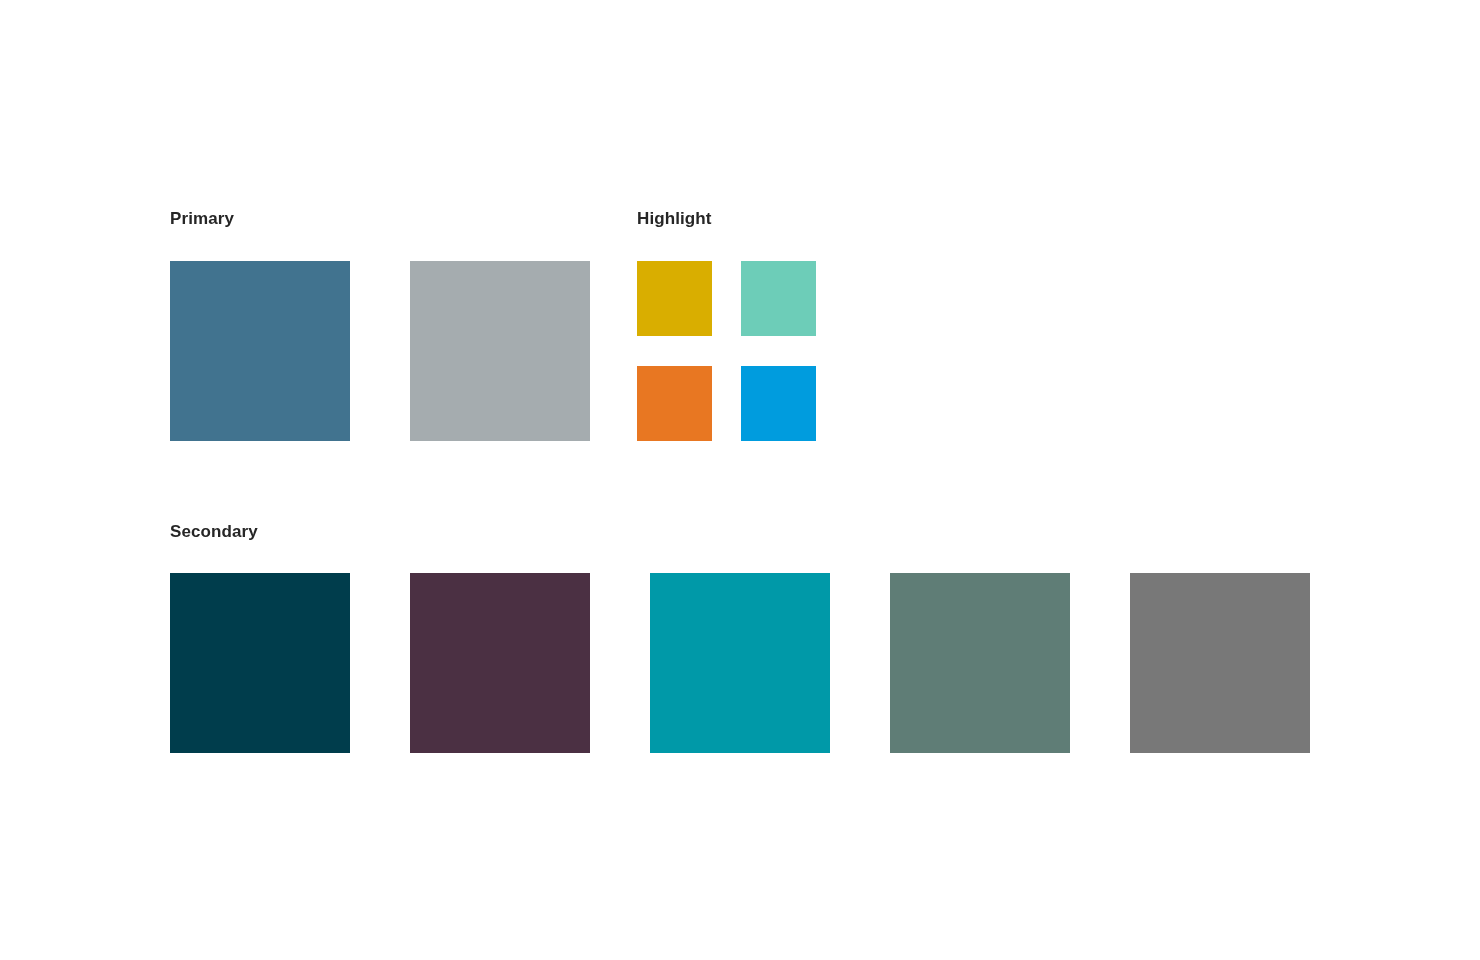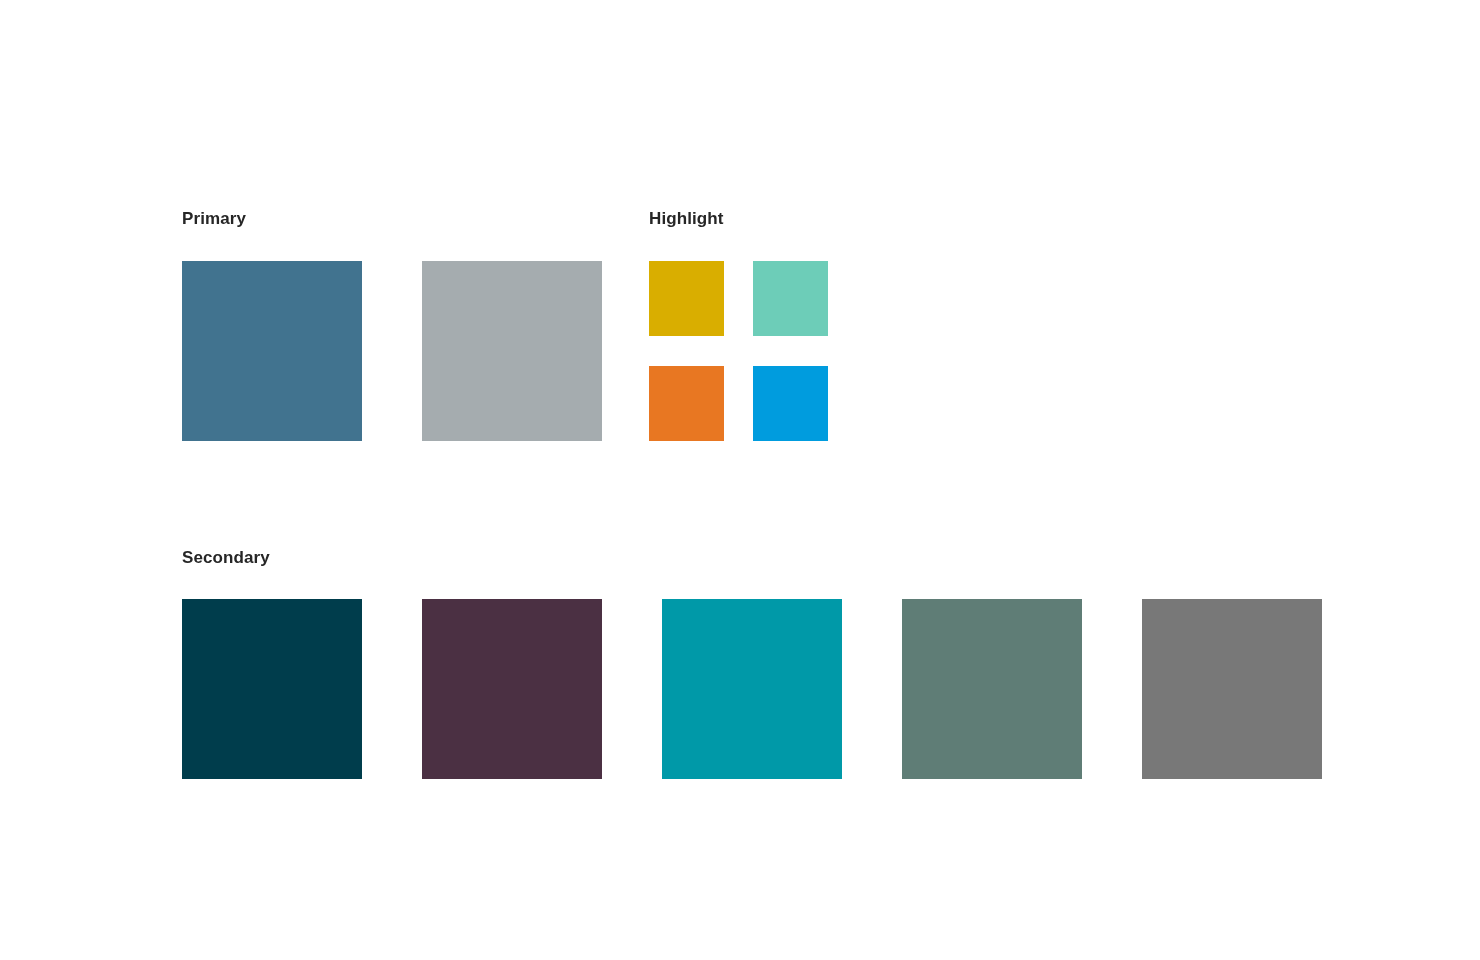--- a/index.html
+++ b/index.html
@@ -10,21 +10,20 @@
   body {
     width: 1480px;
     height: 960px;
     position: relative;
     font-family: "Liberation Sans", sans-serif;
     overflow: hidden;
   }
   .palette-canvas {
     position: absolute;
     inset: 0;
-    margin-left: 12px;
   }
   .group {
     position: absolute;
   }
   .group-label {
     font-size: 17px;
     font-weight: 700;
     color: #262626;
     letter-spacing: 0.1px;
     line-height: 20px;
@@ -63,21 +62,21 @@
     column-gap: 29px;
     row-gap: 30px;
   }
   #group-highlight .swatch {
     width: 75px;
     height: 75px;
   }
   
   #group-secondary {
     left: 170px;
-    top: 548px;
+    top: 522px;
     text-align: center;
   }
   #group-secondary .swatch-row {
     position: absolute;
     top: 51px;
     left: 0;
     display: flex;
     gap: 60px;
   }
   #group-secondary .swatch {

